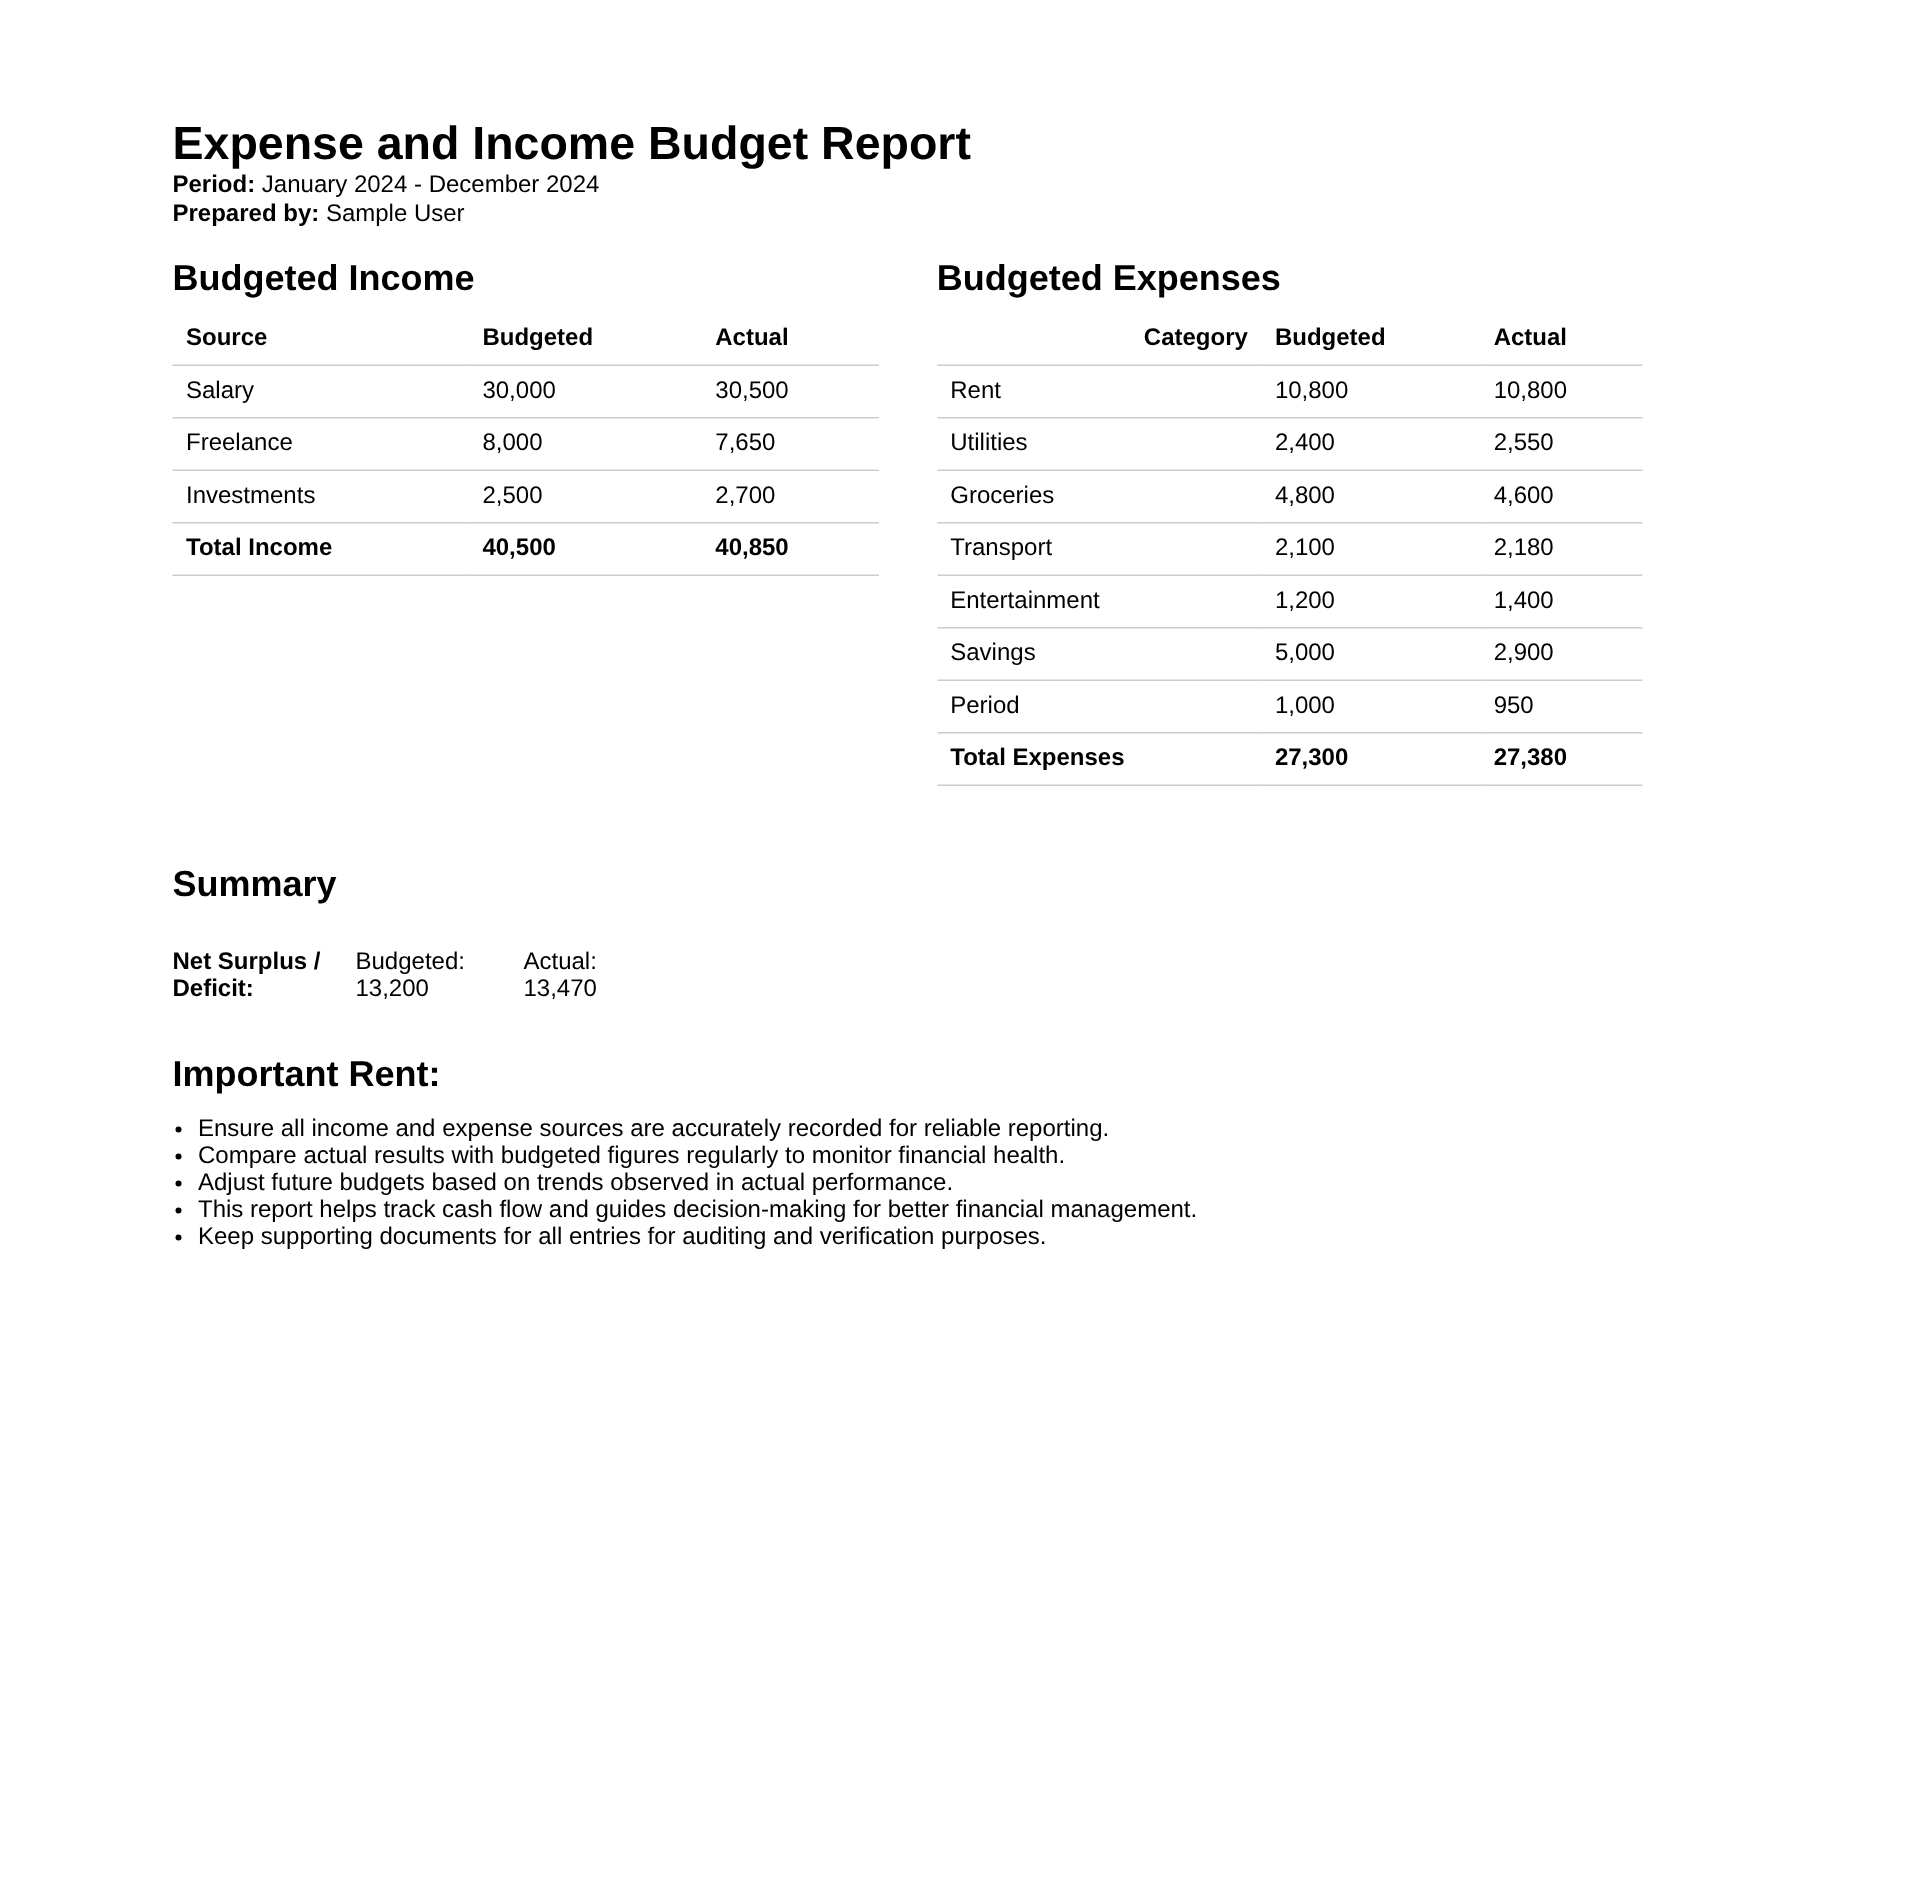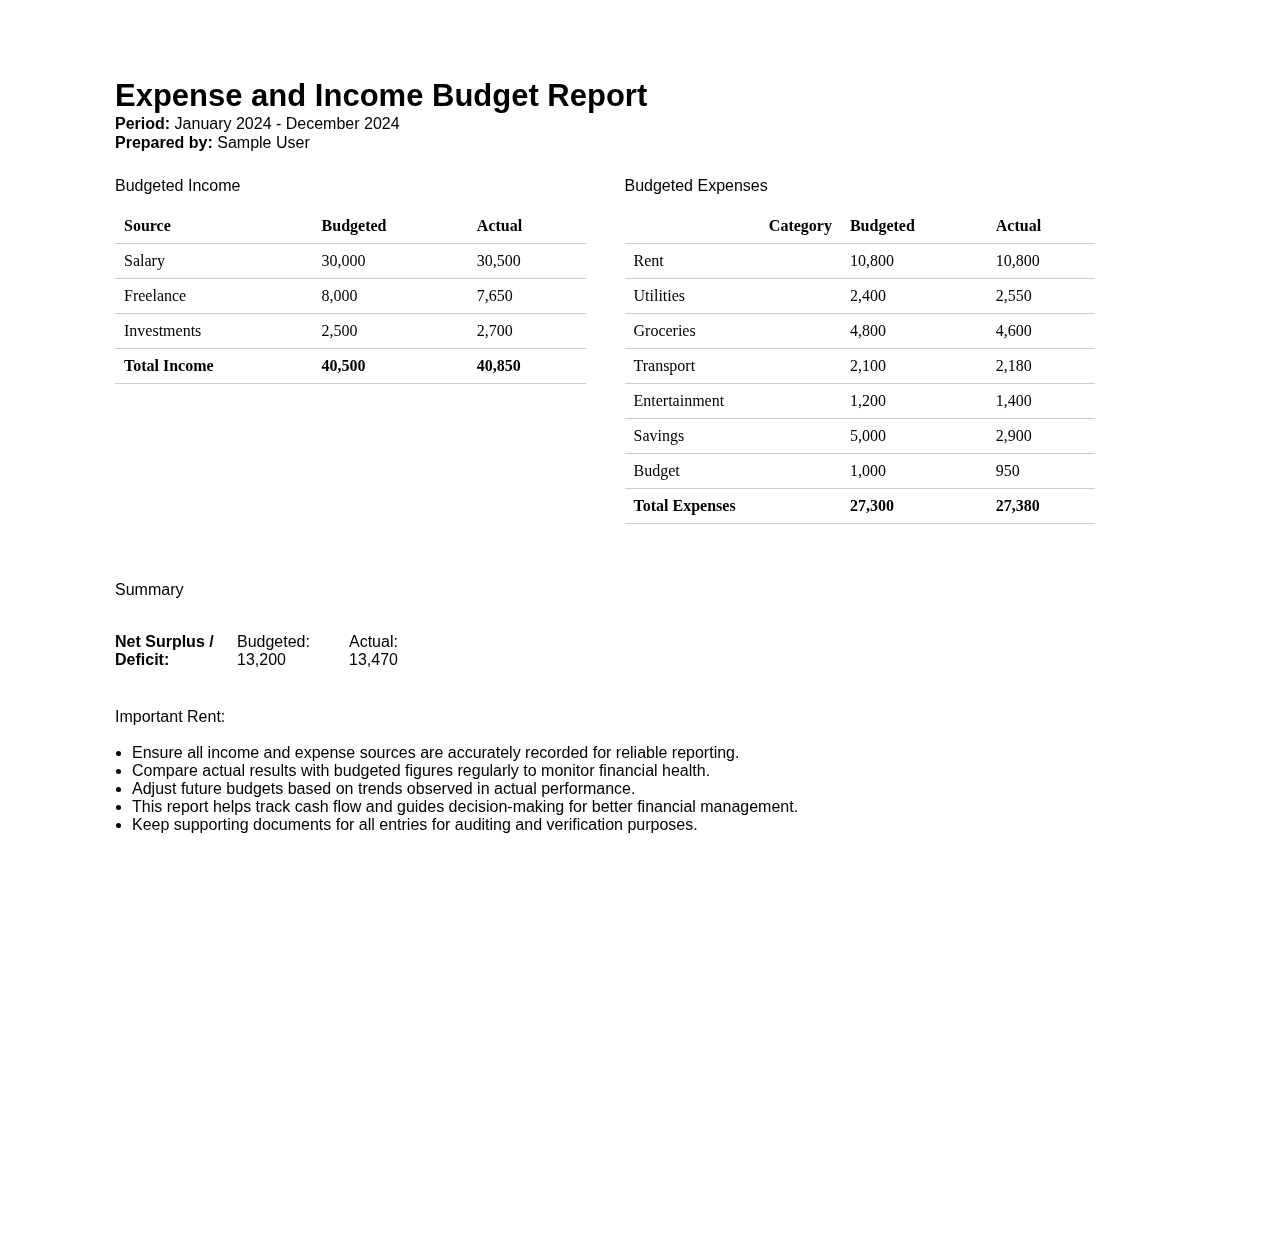--- a/index.html
+++ b/index.html
@@ -30,30 +30,29 @@
 
   .columns {
     display: flex;
     gap: 39px;
     margin-top: 22px;
   }
   .col { flex: 1 1 0; min-width: 0; }
 
   .section-heading {
     margin: 0 0 12px 0;
-    font-size: 16px;
+    font-size: 24px;
     line-height: 23px;
-    font-weight: normal;
+    font-weight: bold;
   }
 
   table.data-table {
     width: 100%;
     border-collapse: collapse;
     table-layout: fixed;
-    font-family: Liberation Serif, serif;
   }
   table.data-table th,
   table.data-table td {
     text-align: left;
     padding: 8px 9px;
     border-bottom: 1px solid #cccccc;
     font-size: 16px;
     line-height: 18px;
     font-weight: normal;
     overflow: hidden;
@@ -178,21 +177,21 @@
               <td>Entertainment</td>
               <td>1,200</td>
               <td>1,400</td>
             </tr>
             <tr>
               <td>Savings</td>
               <td>5,000</td>
               <td>2,900</td>
             </tr>
             <tr>
-              <td>Budget</td>
+              <td>Period</td>
               <td>1,000</td>
               <td>950</td>
             </tr>
           </tbody>
         <tfoot>
           <tr>
             <td>Total Expenses</td>
             <td>27,300</td>
             <td>27,380</td>
           </tr>

